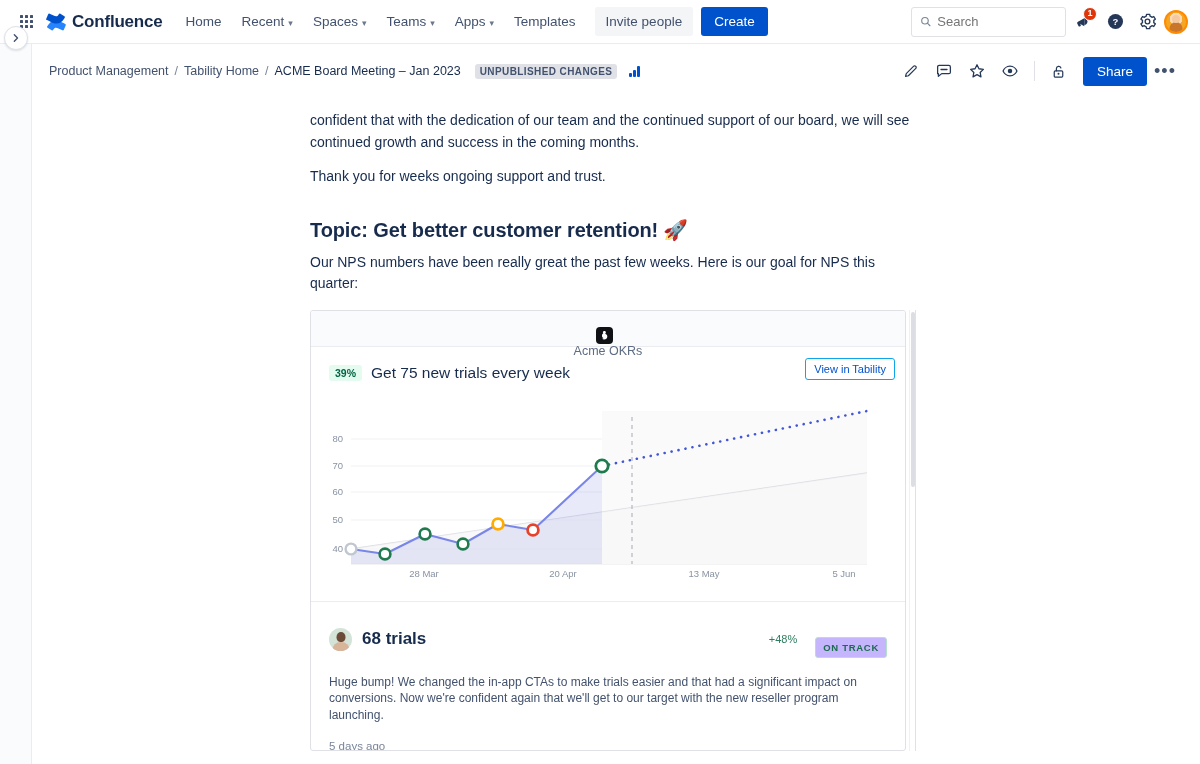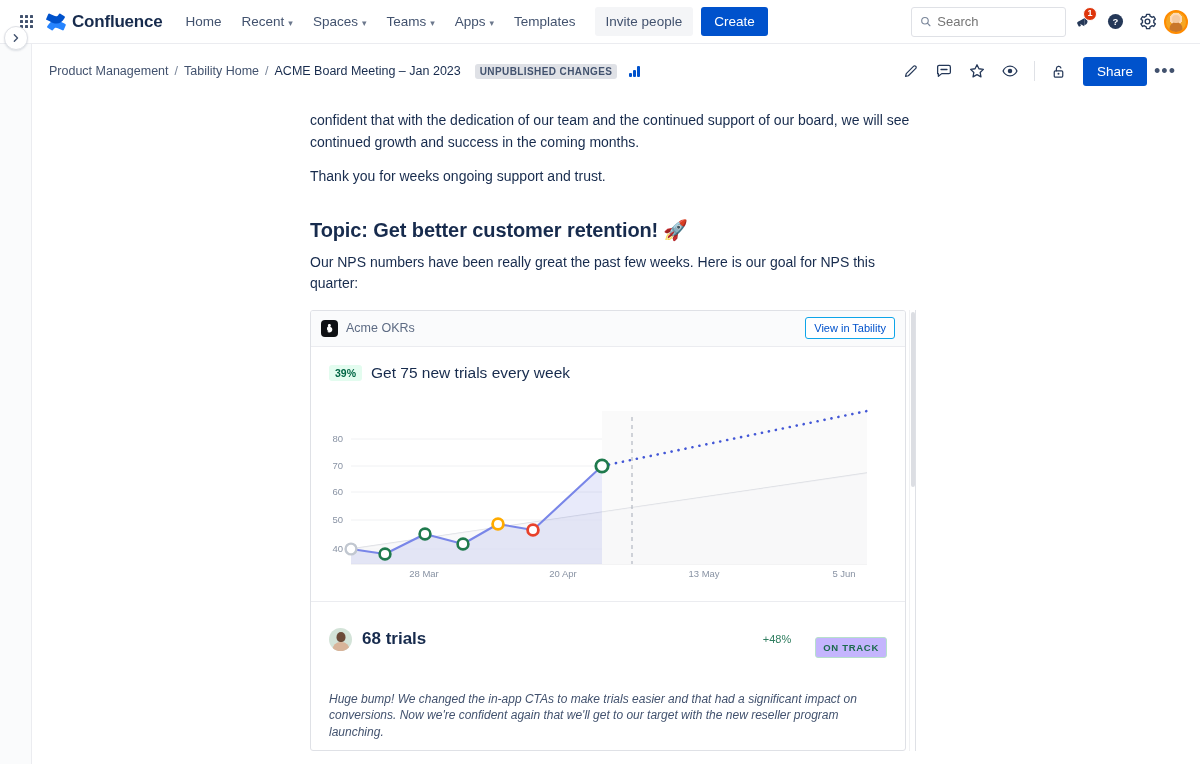--- a/index.html
+++ b/index.html
@@ -159,21 +159,21 @@
   
   .embed-wrap { position: relative; width: 596px; }
   .embed {
     width: 596px; height: 441px;
     border: 1px solid #dfe1e6; border-radius: 3px;
     overflow: hidden; background: #fff; position: relative;
   }
   .embed-head {
     height: 36px; background: #fafbfc;
     border-bottom: 1px solid #ebecf0;
-    display: flex; align-items: center; padding: 16px 10px;
+    display: flex; align-items: center; padding: 16px 10px; flex-direction: column;
   }
   .tab-logo {
     width: 17px; height: 17px; border-radius: 4px; background: #0f1114;
     display: flex; align-items: center; justify-content: center;
     margin-right: 8px; flex: none;
   }
   .embed-title { font-size: 12.5px; color: #5e6c84; }
   .view-btn {
     margin-left: auto; font-size: 11px; color: #0052cc;
     border: 1px solid #0ea5e9; border-radius: 3px;
@@ -199,28 +199,28 @@
   }
   .u-avatar .face {
     position: absolute; left: 50%; top: 18%; transform: translateX(-50%);
     width: 9px; height: 10px; background: #6b4a38; border-radius: 50% 50% 45% 45%;
   }
   .u-avatar .body {
     position: absolute; left: 50%; top: 62%; transform: translateX(-50%);
     width: 17px; height: 12px; background: #d8b49a; border-radius: 8px 8px 0 0;
   }
   .u-value { font-size: 17px; font-weight: 700; color: #172b4d; }
-  .u-right { margin-left: auto; display: flex; align-items: center; gap: 24px; justify-content: space-between; }
+  .u-right { margin-left: auto; display: flex; align-items: center; gap: 18px; justify-content: space-between; }
   .u-delta { font-size: 11px; color: #2f7d5f; font-weight: 500; }
   .u-badge {
     font-size: 9.5px; font-weight: 700; letter-spacing: .7px;
     color: #1b6b4d; background: #c4b5fd; border: 1px solid #b7e0cb;
     border-radius: 3px; padding: 4px 7px; white-space: nowrap; margin-top: 16px;
   }
-  .u-text { font-size: 12px; line-height: 16.5px; color: #42526e; margin-top: 33px; font-style: italic; }
+  .u-text { font-size: 12px; line-height: 16.5px; color: #42526e; margin-top: 16px; }
   .u-time { font-size: 11.5px; color: #7a869a; margin-top: 17px; }
 
   .embed-scrollbar {
     position: absolute; top: 0; right: -9px;
     width: 6px; height: 441px;
     background: #fff; border-left: 1px solid #f0f1f3;
   }
   .embed-scrollbar .thumb {
     position: absolute; top: 2px; left: 1px;
     width: 4px; height: 175px; border-radius: 2px; background: #dcdee3;

